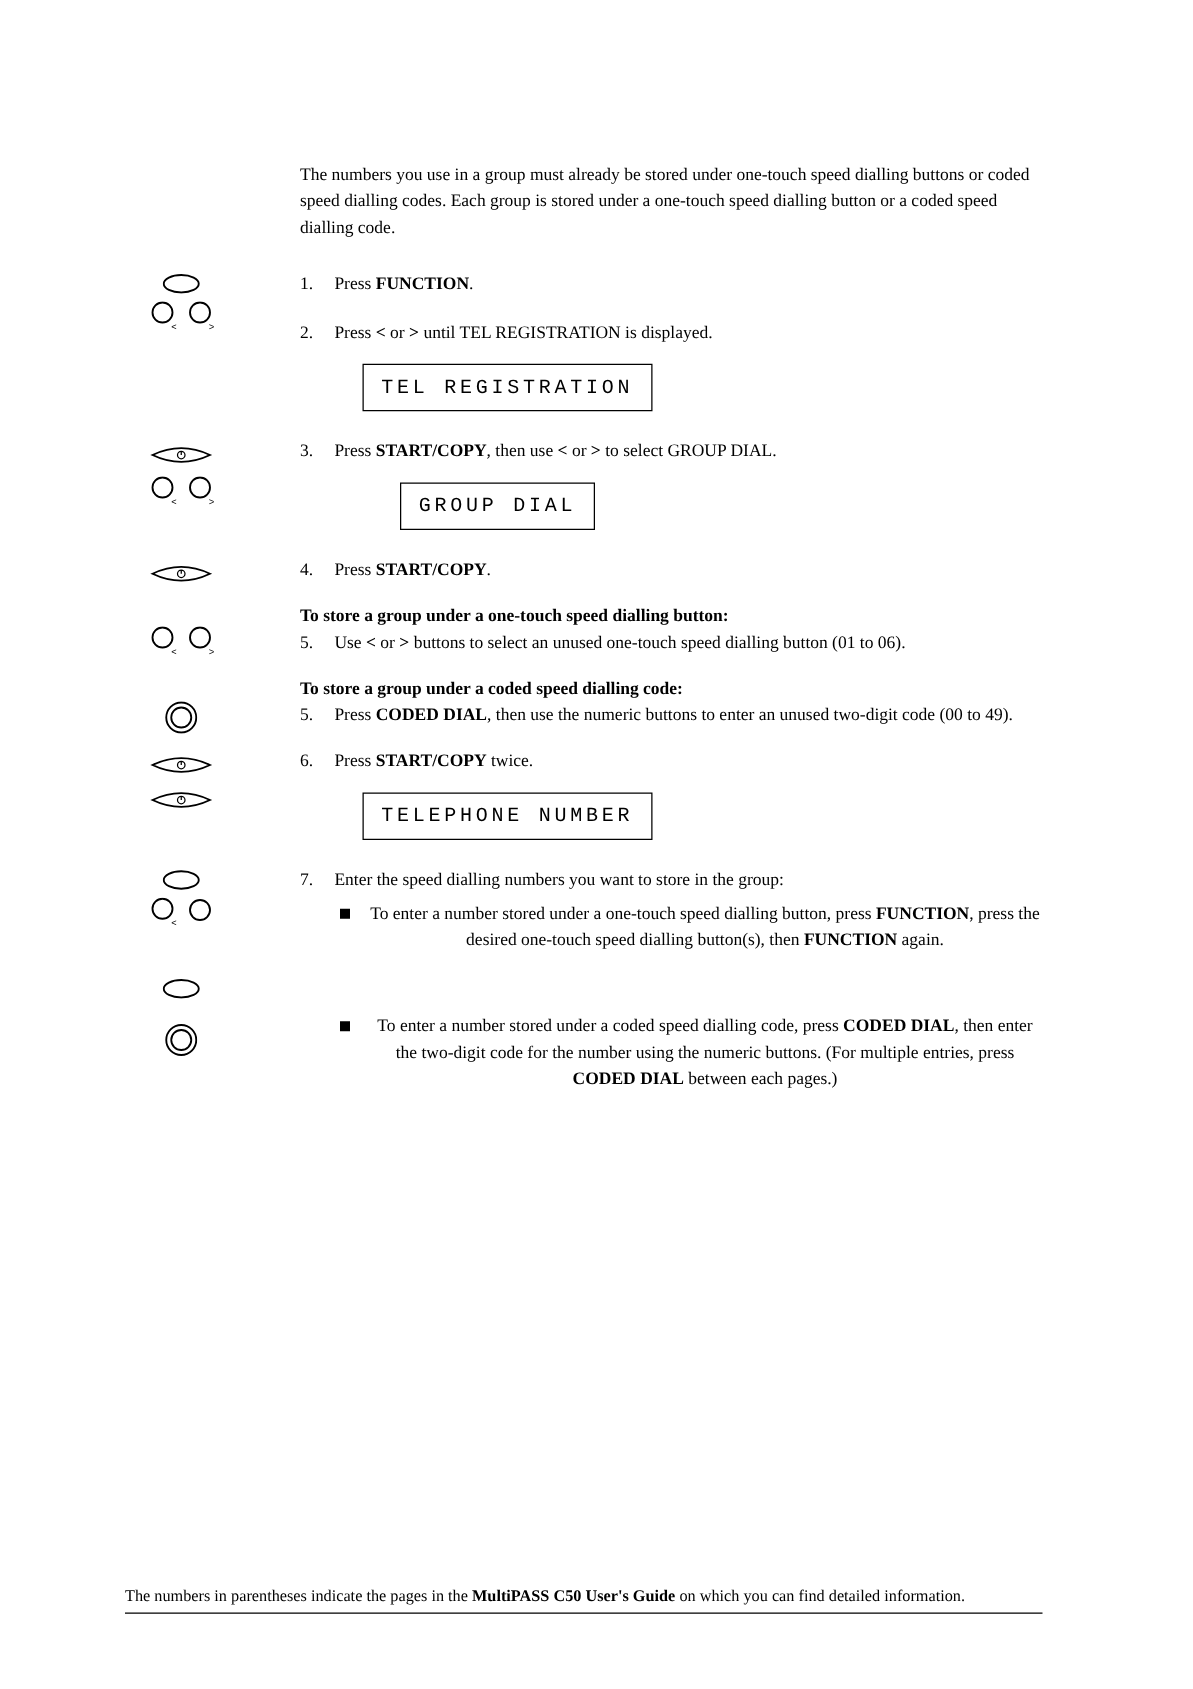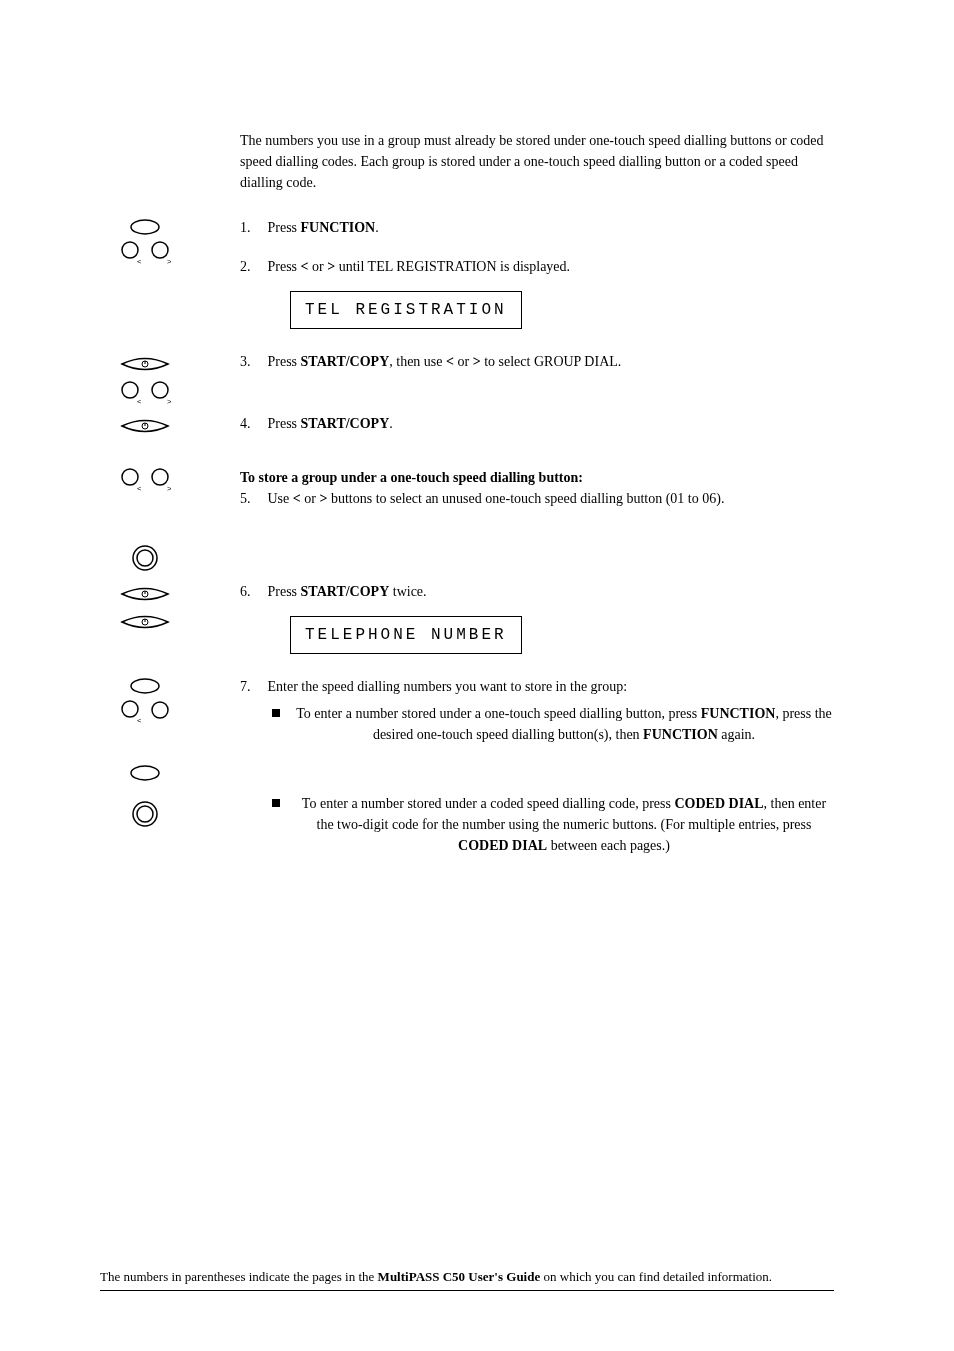--- a/index.html
+++ b/index.html
@@ -47,21 +47,21 @@
       border: 1px solid #000;
       font-family: 'Courier New', monospace;
       font-size: 16px;
       letter-spacing: 3px;
       padding: 6px 14px;
       display: inline-block;
       margin: 8px 0 14px 50px;
     }
     .bold-heading {
       font-weight: bold;
-      margin-top: 17px;
+      margin-top: 0;
     }
     .bullet-item {
       display: flex;
       margin-left: 32px;
       margin-bottom: 6px;
     }
     .bullet-marker {
       width: 8px;
       height: 8px;
       background: #000;
@@ -165,20 +165,21 @@
           <circle cx="11" cy="9" r="8" fill="none" stroke="#000" stroke-width="1.5"></circle>
           <text x="18" y="23" font-size="8" font-family="Arial">&gt;</text>
         </svg>
     </div>
   </div>
   <div class="content-col">
     <p class="step-text">
       <span class="step-num">3.</span>
       <span>Press </span><b>START/COPY</b><span>, then use </span><b>&lt;</b><span> or </span><b>&gt;</b><span> to select GROUP DIAL.</span>
     </p>
+    <div class="display-box" style="margin-left:80px;">GROUP DIAL</div>
   </div>
 </div>
 
 <div class="step-row">
   <div class="icon-col">
     <svg class="icon-oval-lg" viewBox="0 0 50 22">
         <path d="M2 11 Q25 0 48 11 Q25 22 2 11 Z" fill="none" stroke="#000" stroke-width="1.5"></path>
         <circle cx="25" cy="11" r="3" fill="none" stroke="#000" stroke-width="1"></circle>
         <line x1="25" y1="8" x2="25" y2="11" stroke="#000" stroke-width="1"></line>
       </svg>
@@ -212,20 +213,27 @@
     </p>
   </div>
 </div>
 
 <div class="step-row" style="margin-top:10px;">
   <div class="icon-col">
     <svg class="icon-circle-dbl" viewBox="0 0 26 26" style="margin-top:18px;">
         <circle cx="13" cy="13" r="12" fill="none" stroke="#000" stroke-width="1.5"></circle>
         <circle cx="13" cy="13" r="8" fill="none" stroke="#000" stroke-width="1.5"></circle>
       </svg>
+  </div>
+  <div class="content-col">
+    <p class="bold-heading">To store a group under a coded speed dialling code:</p>
+    <p class="step-text">
+      <span class="step-num">5.</span>
+      <span>Press </span><b>CODED DIAL</b><span>, then use the numeric buttons to enter an unused two-digit code (00 to 49).</span>
+    </p>
   </div>
 </div>
 
 <div class="step-row" style="margin-top:10px;">
   <div class="icon-col">
     <svg class="icon-oval-lg" viewBox="0 0 50 22">
         <path d="M2 11 Q25 0 48 11 Q25 22 2 11 Z" fill="none" stroke="#000" stroke-width="1.5"></path>
         <circle cx="25" cy="11" r="3" fill="none" stroke="#000" stroke-width="1"></circle>
         <line x1="25" y1="8" x2="25" y2="11" stroke="#000" stroke-width="1"></line>
       </svg>

